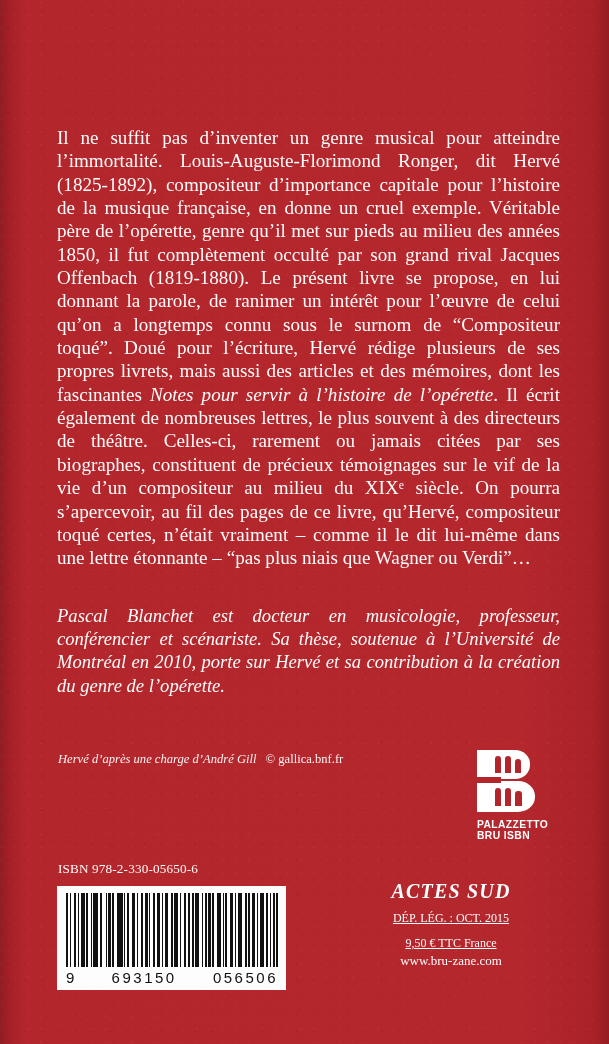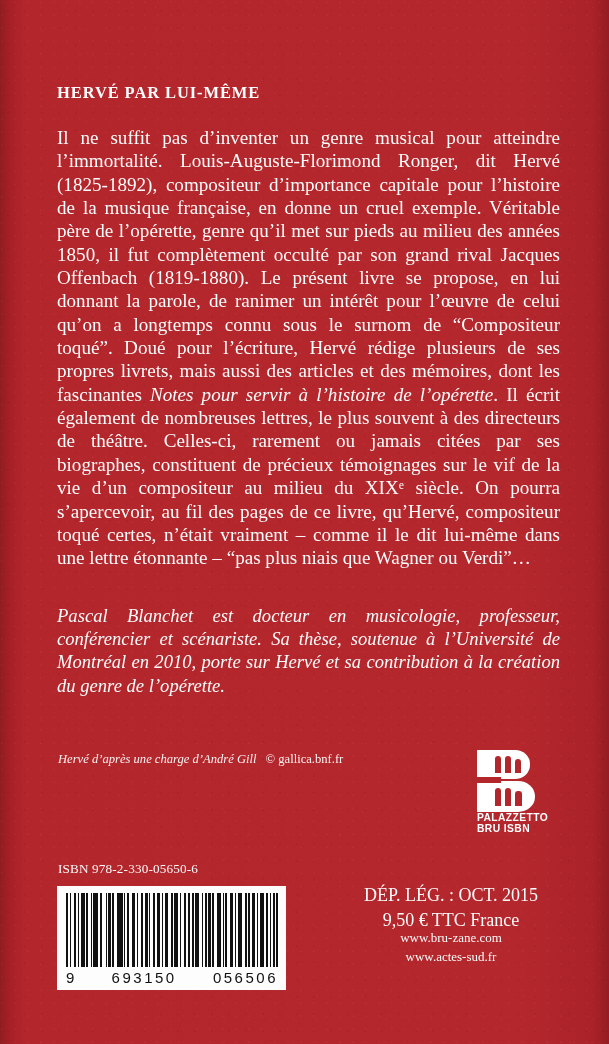--- a/index.html
+++ b/index.html
@@ -157,20 +157,21 @@
   .pbz-mark .cut-e { left: 28px; top: 38px; width: 6px;  height: 18px; border-radius: 3px 3px 0 0; }
   .pbz-mark .cut-f { left: 38px; top: 41px; width: 7px;  height: 15px; border-radius: 3px 3px 0 0; }
   .pbz-mark .notch {
     position: absolute;
     left: 0; top: 27px;
     width: 24px; height: 6px;
     background: #b3262c;
   }
 
   .pbz-name {
+    margin-top: 7px;
     margin-left: 4px;
     font-family: "Liberation Sans", sans-serif;
     font-weight: bold;
     font-size: 10.3px;
     line-height: 11.2px;
     letter-spacing: .4px;
     color: #ffffff;
   }
   .pbz-sub {
     margin-top: 2px;
@@ -243,39 +244,39 @@
   }
   .pub-name {
     font-size: 20px;
     font-style: italic;
     font-weight: bold;
     letter-spacing: 1.2px;
     color: #fdfdfd;
   }
   .pub-line {
     margin-top: 6px;
-    font-size: 18px;
+    font-size: 12px;
     line-height: 18.6px;
     color: #fbfbfb;
+    text-decoration: underline;
   }
   .pub-url {
     font-size: 13px;
     line-height: 18.6px;
     color: #fbfbfb;
   }
 </style>
 </head>
 <body>
 
 <div class="cover">
   <div class="grain"></div>
 
   <div class="content">
 
-    <div class="headline">HERVÉ PAR LUI-MÊME</div>
 
     <div class="blurb"><span>Il ne suffit pas d’inventer un genre musical pour atteindre l’immortalité. Louis-Auguste-Florimond Ronger, dit Hervé (1825-1892), compositeur d’importance capitale pour l’histoire de la musique française, en donne un cruel exemple. Véritable père de l’opérette, genre qu’il met sur pieds au milieu des années 1850, il fut complètement occulté par son grand rival Jacques Offenbach (1819-1880). Le présent livre se propose, en lui donnant la parole, de ranimer un intérêt pour l’œuvre de celui qu’on a longtemps connu sous le surnom de “Compositeur toqué”. Doué pour l’écriture, Hervé rédige plusieurs de ses propres livrets, mais aussi des articles et des mémoires, dont les fascinantes </span><em>Notes pour servir à l’histoire de l’opérette</em><span>. Il écrit également de nombreuses lettres, le plus souvent à des directeurs de théâtre. Celles-ci, rarement ou jamais citées par ses biographes, constituent de précieux témoignages sur le vif de la vie d’un compositeur au milieu du XIX</span><sup>e</sup><span> siècle. On pourra s’apercevoir, au fil des pages de ce livre, qu’Hervé, compositeur toqué certes, n’était vraiment – comme il le dit lui-même dans une lettre étonnante – “pas plus niais que Wagner ou Verdi”…</span></div>
 
     <div class="bio">Pascal Blanchet est docteur en musicologie, professeur, conférencier et scénariste. Sa thèse, soutenue à l’Université de Montréal en 2010, porte sur Hervé et sa contribution à la création du genre de l’opérette.</div>
 
     <div class="credit">
       <div class="c-line2"><em>Hervé d’après une charge d’André Gill</em><span class="copy" style="margin-left:9px;">© gallica.bnf.fr</span></div>
     </div>
 
     <div class="pbz-logo">
@@ -402,20 +403,20 @@
           <i style="width:2px"></i>
       </div>
       <div class="bc-digits">
         <span class="bc-d1">9</span>
         <span class="bc-d2">693150</span>
         <span class="bc-d3">056506</span>
       </div>
     </div>
 
     <div class="publisher">
+      <div class="pub-name">ACTES SUD</div>
       <div class="pub-line">DÉP. LÉG. : OCT. 2015</div>
       <div class="pub-line">9,50 € TTC France</div>
       <div class="pub-url">www.bru-zane.com</div>
-      <div class="pub-url">www.actes-sud.fr</div>
     </div>
 
   </div>
 </div>
 
 </body></html>

